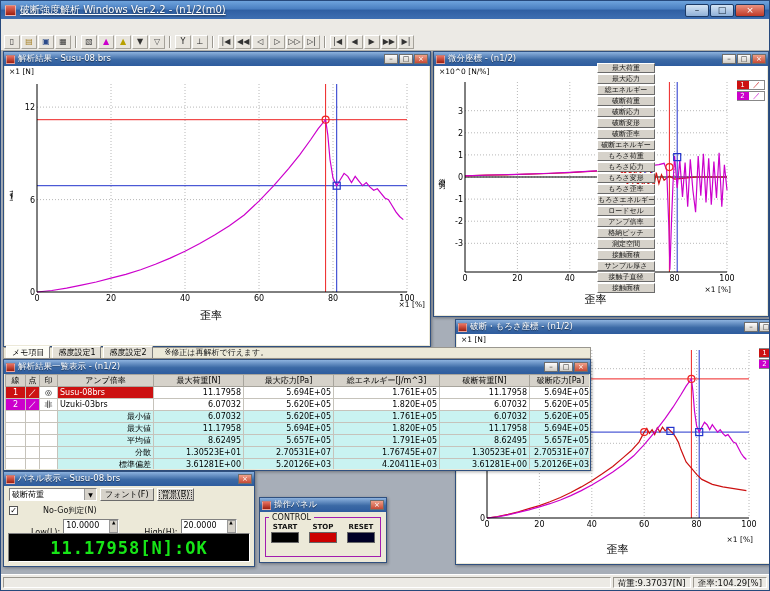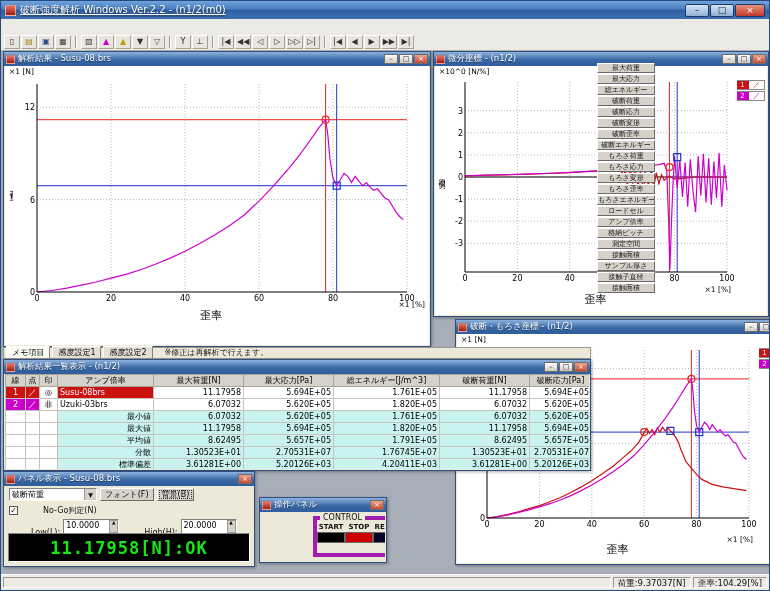--- a/index.html
+++ b/index.html
@@ -75,21 +75,21 @@
   .chk { width:9px; height:9px; background:#fff; border:1px solid #555; font-size:8px; line-height:7px; text-align:center; flex:none; }
   .spin { display:flex; width:56px; height:27px; background:#fff; border:1px solid; border-color:#808080 #fff #fff #808080;
     font-size:8px; line-height:11px; padding-left:2px; }
   .spinner { margin-left:auto; width:9px; display:flex; flex-direction:column; }
   .spinner i { font-style:normal; font-size:4.5px; line-height:4.5px; text-align:center; background:#d6d2ca; border:1px solid #999; flex:1; }
   .digital { position:absolute; left:3px; right:3px; top:47px; bottom:3px; background:#000;
     border:1px solid; border-color:#808080 #fff #fff #808080; color:#17e617;
     font-family:"DejaVu Sans Mono","Liberation Mono",monospace; font-size:17px; font-weight:bold;
     display:flex; align-items:center; justify-content:center; letter-spacing:1px; }
   
-  .group { position:absolute; left:4px; right:4px; top:1px; bottom:4px; border:4px solid #a21caf;margin-left:48px; }
+  .group { position:absolute; left:4px; right:4px; top:1px; bottom:4px; border:1px solid #a21caf; }
   .group legend { font-size:8px; padding:0 3px; margin-left:3px; color:#111; }
   .ctlrow { display:flex; justify-content:space-around; margin-top:1px;font-weight:bold; }
   .ctl-lbl { font-size:7px; text-align:center; color:#111; }
   .ctl-blk { width:28px; height:11px; border:1px solid #666; margin:1px auto 0; }
   
   .legend { position:absolute; right:2px; top:14px; width:30px; }
   .lgrow { display:flex; height:10px; margin-bottom:1px; border:1px solid #888; background:#fff; }
   .lgnum { width:13px; color:#fff; font-size:7px; text-align:center; line-height:9px; }
   .lgpt { flex:1; font-size:7px; text-align:center; line-height:9px; }
 </style>

